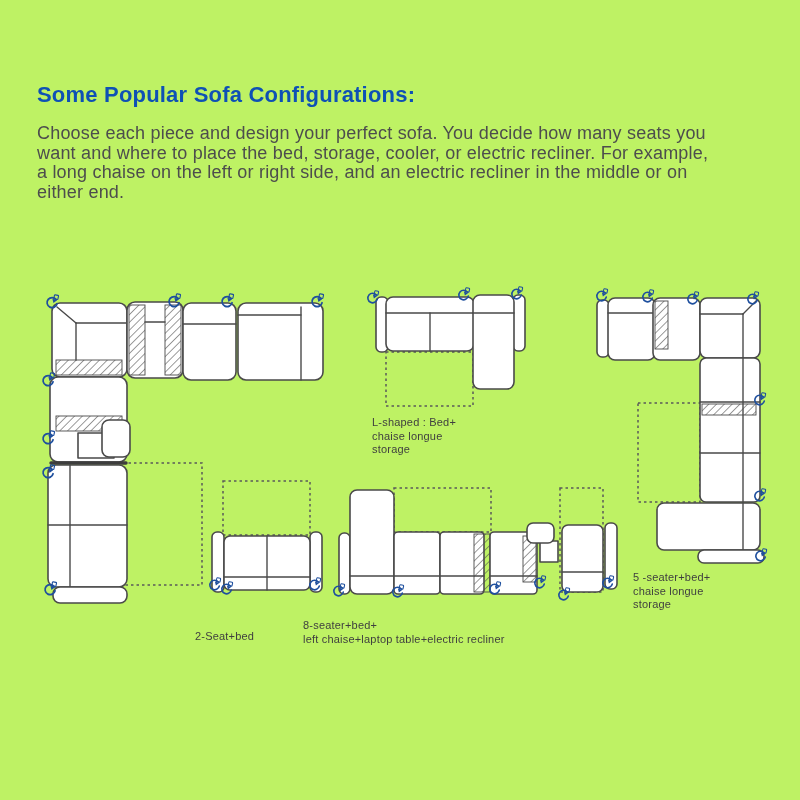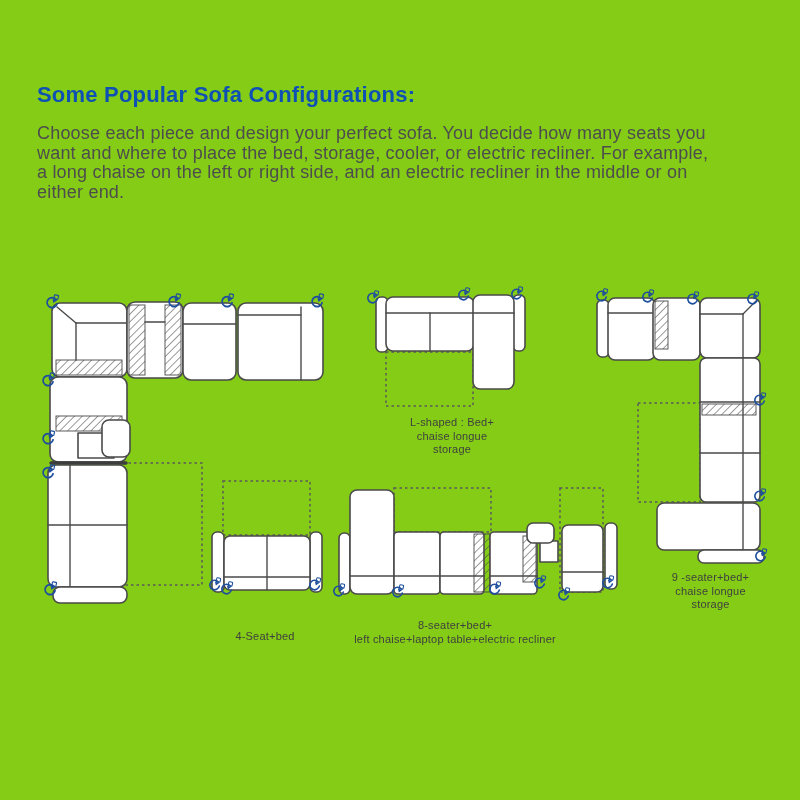--- a/index.html
+++ b/index.html
@@ -1,22 +1,22 @@
 <!DOCTYPE html>
 <html><head>
 <meta charset="utf-8">
 <style>
   html,body{margin:0;padding:0;background:#fff;}
-  .canvas{position:relative;width:800px;height:800px;background:#84cc16;overflow:hidden;
+  .canvas{position:relative;width:800px;height:800px;background:#bef264;overflow:hidden;
           font-family:"Liberation Sans",sans-serif;}
   .heading{position:absolute;left:37px;top:82px;margin:0;font-size:22px;font-weight:bold;
            letter-spacing:.2px;color:#0e51b5;}
   .intro{position:absolute;left:37px;top:124px;width:735px;margin:0;font-size:18px;
          line-height:19.6px;color:#4d4d4d;white-space:pre-line;letter-spacing:.2px;}
-  .cap{position:absolute;font-size:11px;line-height:13.5px;color:#3f3f3f;text-align:center;
+  .cap{position:absolute;font-size:11px;line-height:13.5px;color:#3f3f3f;text-align:left;
        white-space:pre-line;letter-spacing:.2px;}
   #capA{left:15px;top:629px;width:160px;}
   #capD{left:195px;top:630px;width:140px;}
   #capB{left:372px;top:416px;width:160px;}
   #capE{left:303px;top:619px;width:304px;}
   #capC{left:633px;top:571px;width:155px;}
   svg{position:absolute;left:0;top:0;}
   .st{fill:#ffffff;stroke:#4a4a4a;stroke-width:1.6;stroke-linejoin:round;}
   .ln{fill:none;stroke:#4a4a4a;stroke-width:1.4;stroke-linecap:round;}
   .thick{fill:none;stroke:#3d3d3d;stroke-width:3.4;stroke-linecap:round;}
@@ -158,23 +158,23 @@
       <use href="#rot" class="rot" x="594" y="288" width="15" height="15"></use>
       <use href="#rot" class="rot" x="640" y="289" width="15" height="15"></use>
       <use href="#rot" class="rot" x="685" y="291" width="15" height="15"></use>
       <use href="#rot" class="rot" x="745" y="291" width="15" height="15"></use>
       <use href="#rot" class="rot" x="752" y="392" width="15" height="15"></use>
       <use href="#rot" class="rot" x="752" y="488" width="15" height="15"></use>
       <use href="#rot" class="rot" x="753" y="548" width="15" height="15"></use>
     </g>
   </svg>
 
-  <div class="cap" id="capD">4-Seat+bed</div>
+  <div class="cap" id="capD">2-Seat+bed</div>
   <div class="cap" id="capB">L-shaped : Bed+
 chaise longue
 storage</div>
   <div class="cap" id="capE">8-seater+bed+
 left chaise+laptop table+electric recliner</div>
-  <div class="cap" id="capC">9 -seater+bed+
+  <div class="cap" id="capC">5 -seater+bed+
 chaise longue
 storage</div>
 
 </div>
 
 </body></html>

